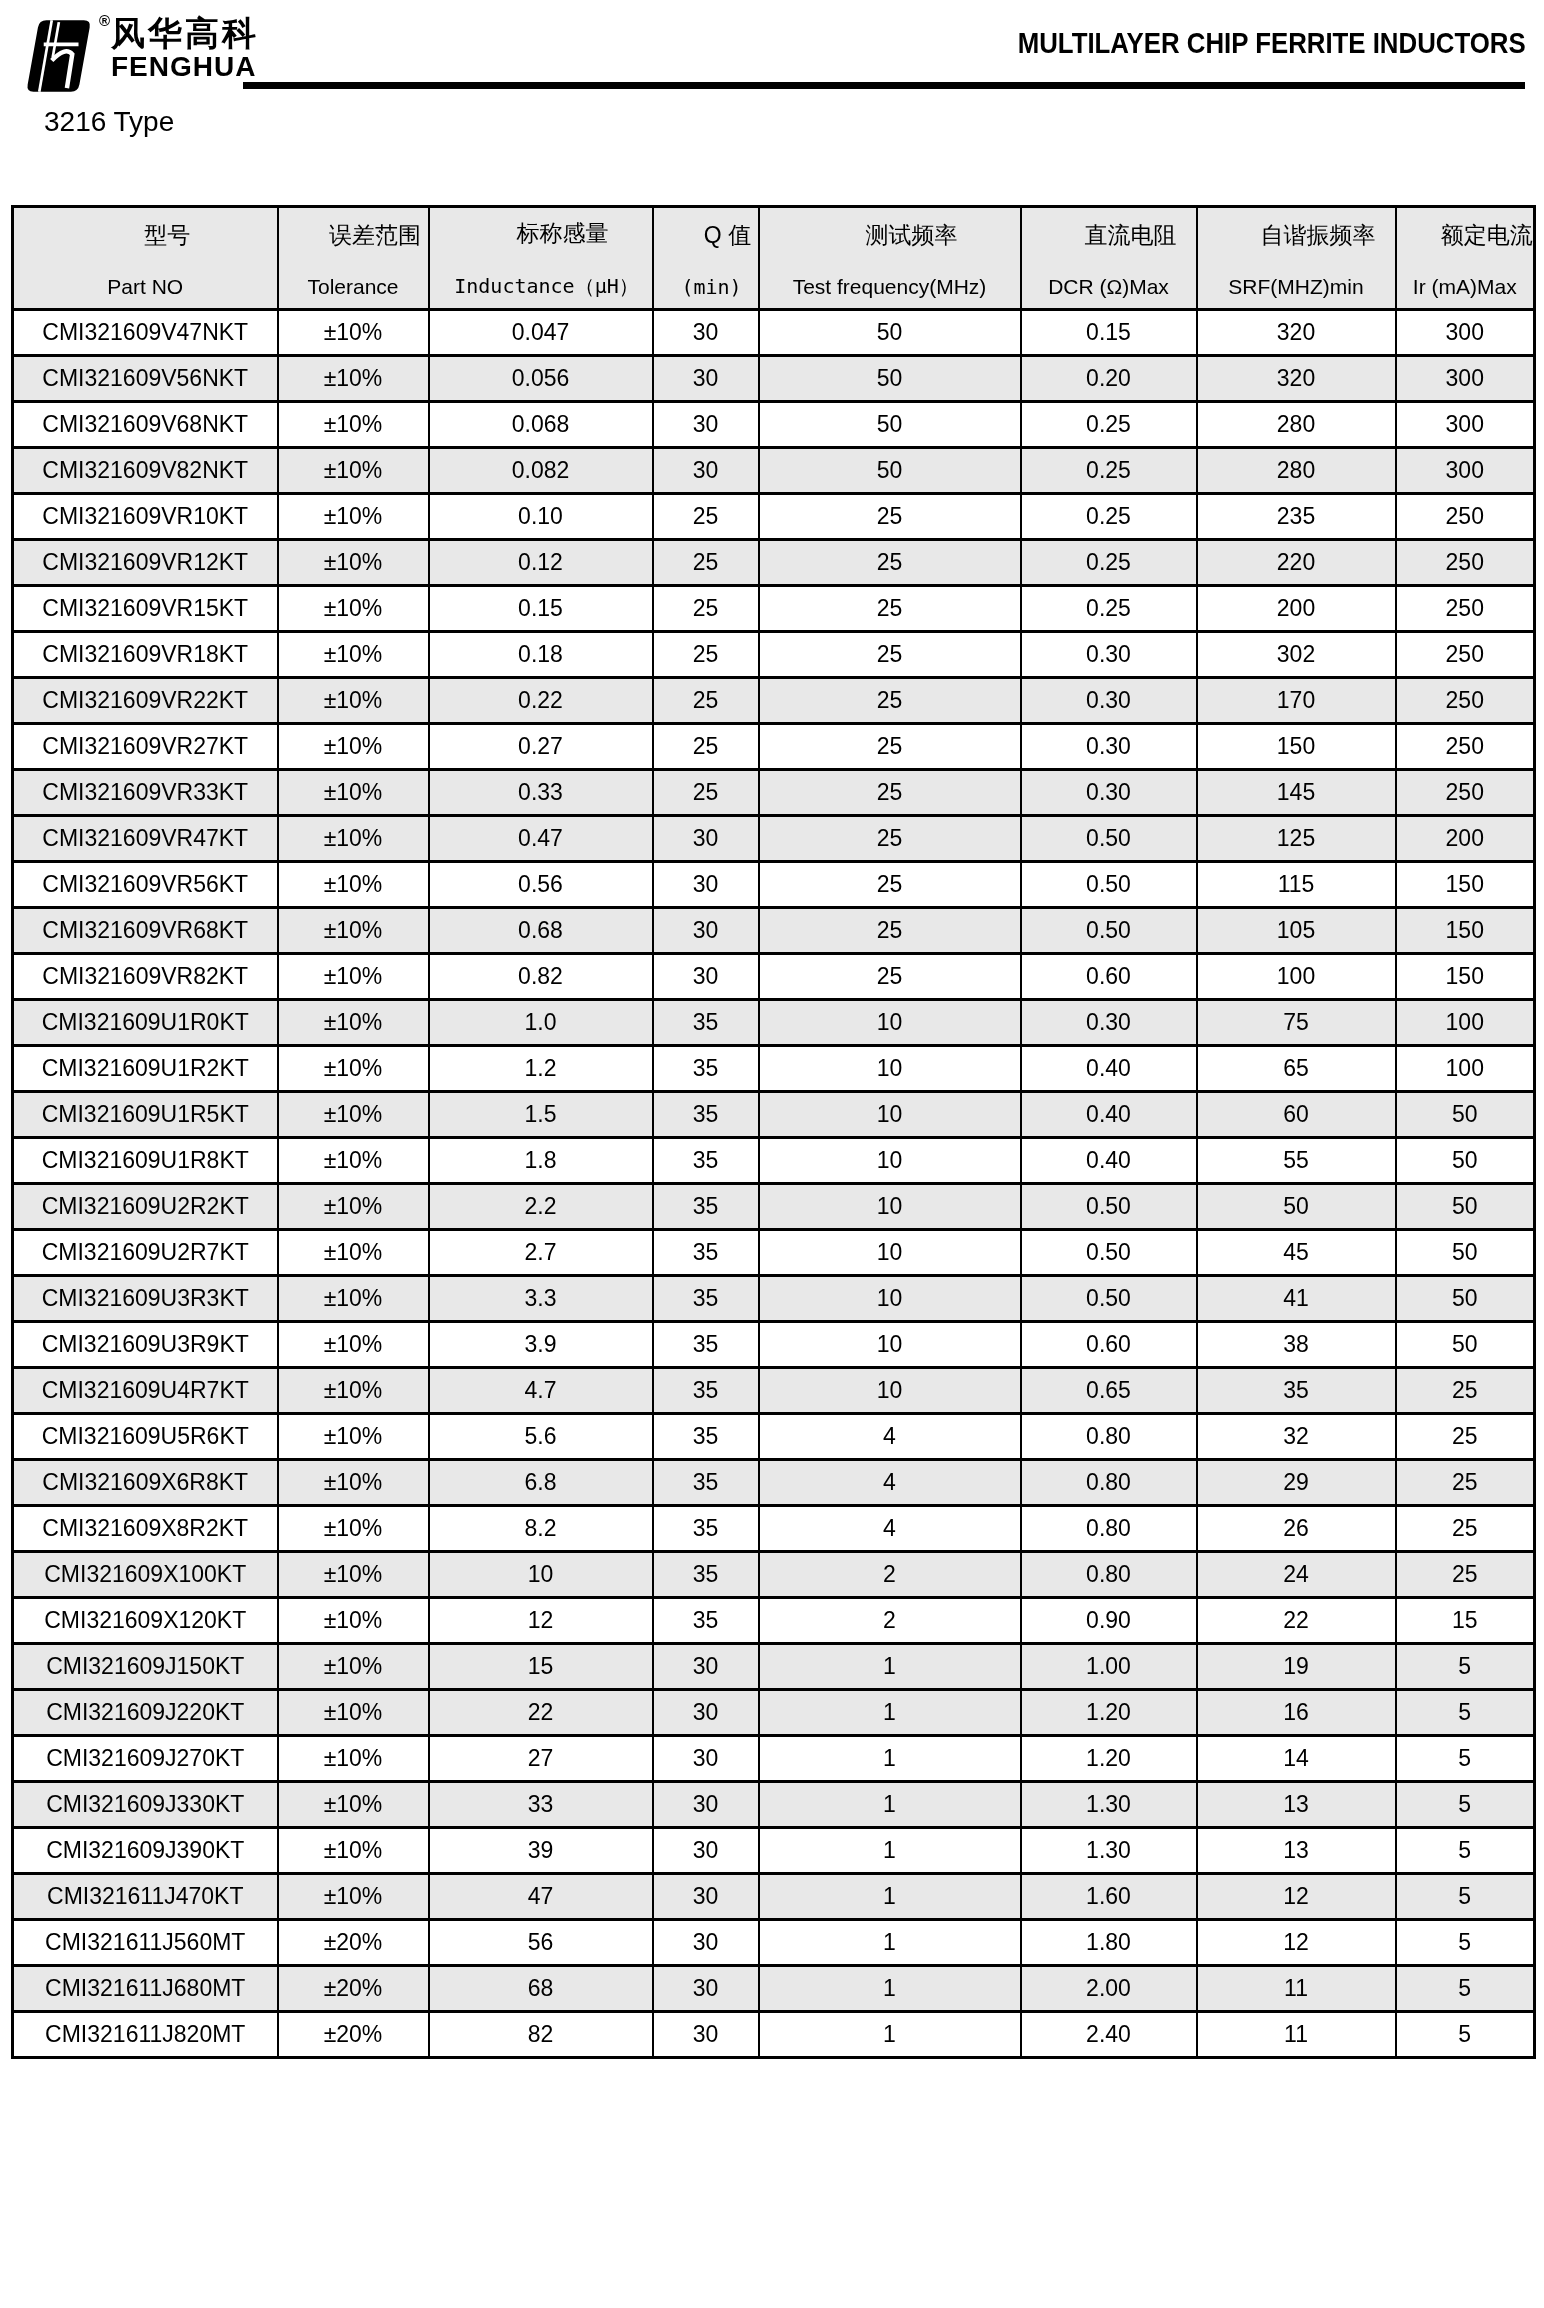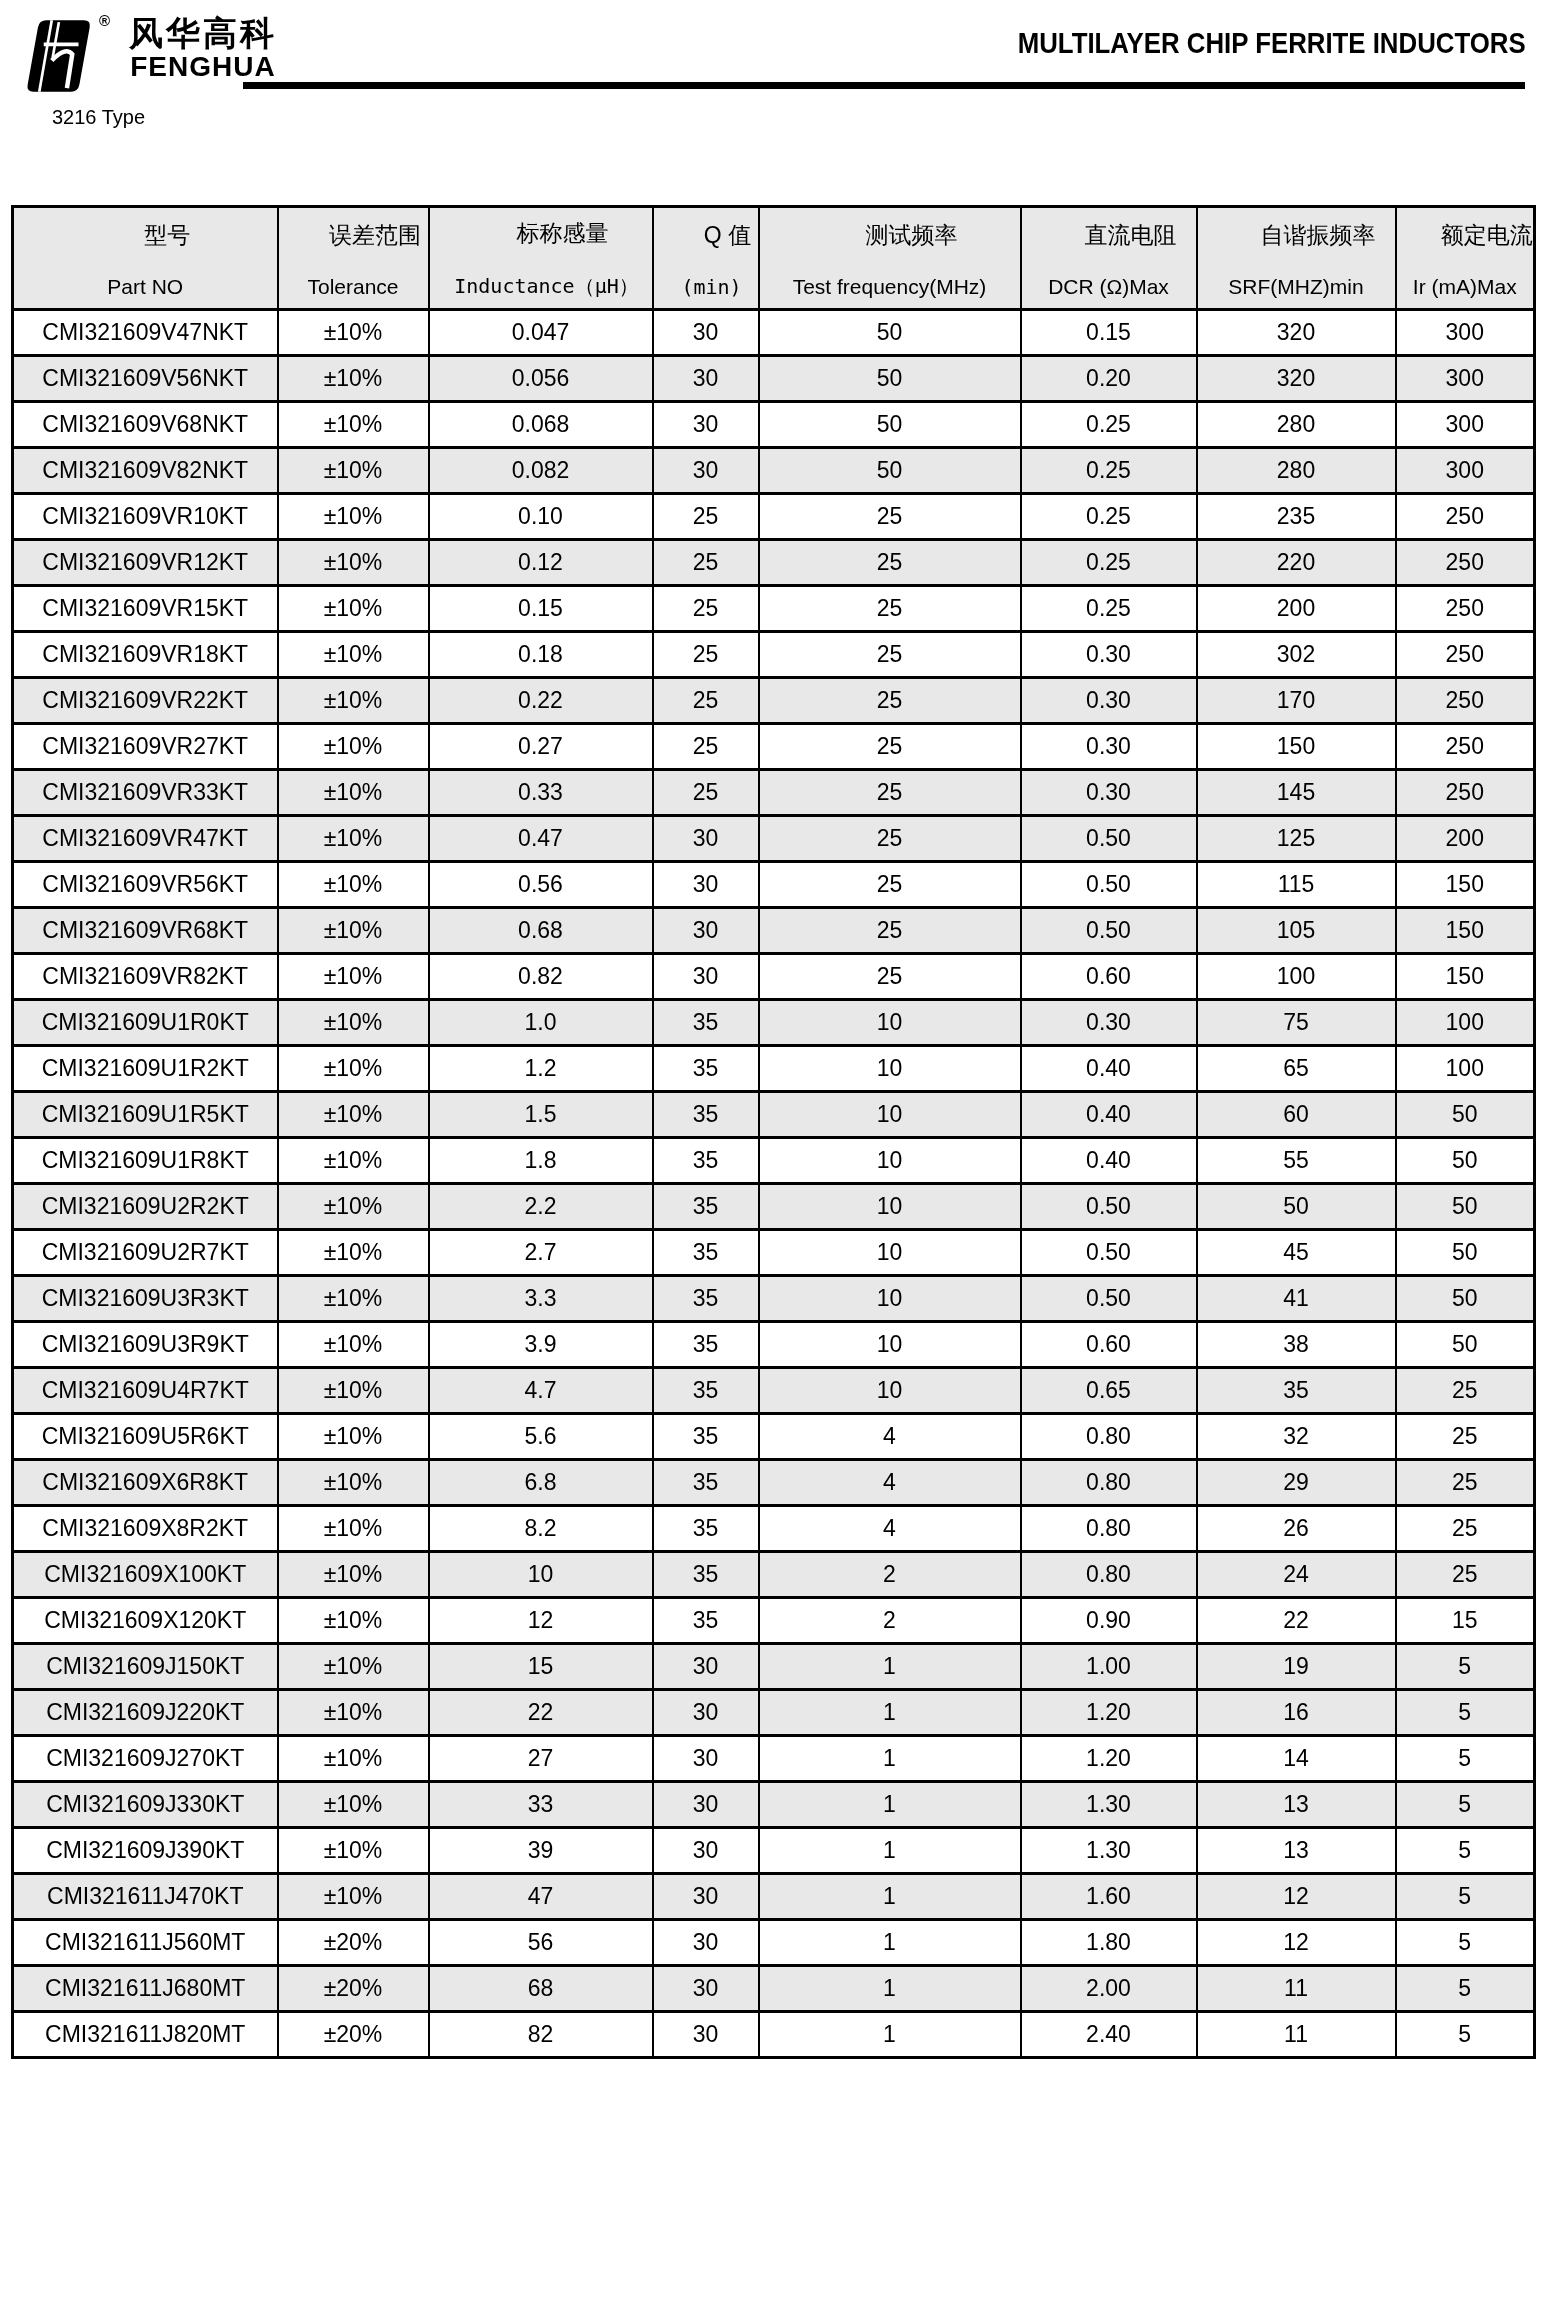--- a/index.html
+++ b/index.html
@@ -5,30 +5,30 @@
   * { margin:0; padding:0; box-sizing:border-box; }
   html,body { background:#ffffff; }
   body {
     width:1544px; height:2308px; position:relative;
     font-family:"Liberation Sans", sans-serif; color:#000;
   }
   
   .logo { position:absolute; left:25px; top:14px; display:flex; }
   .logo-mark { display:block; }
   .reg { position:absolute; left:74px; top:-2px; font-size:15px; font-weight:bold; }
-  .logo-text { margin-left:38px;text-align:center; }
+  .logo-text { margin-left:20px; }
   .logo-cn { font-size:34px; font-weight:bold; letter-spacing:3px; line-height:38px; }
   .logo-en { font-size:28px; font-weight:700; letter-spacing:1px; line-height:30px; }
   .title {
     position:absolute; right:18px; top:26px;
     font-size:30px; font-weight:bold; white-space:nowrap;
     transform:scaleX(0.86); transform-origin:right center;
   }
   .rule { position:absolute; left:243px; top:82px; width:1282px; height:7px; background:#000; }
-  .section-label { position:absolute; left:52px; top:106px; font-size:20px; }
+  .section-label { position:absolute; left:44px; top:106px; font-size:28px; }
 
   
   table {
     position:absolute; left:11px; top:205px; width:1522px;
     border-collapse:collapse; table-layout:fixed;
     border:3px solid #000;
   }
   th, td {
     border-left:2px solid #000; border-right:2px solid #000;
     border-top:3px solid #000; border-bottom:3px solid #000;

